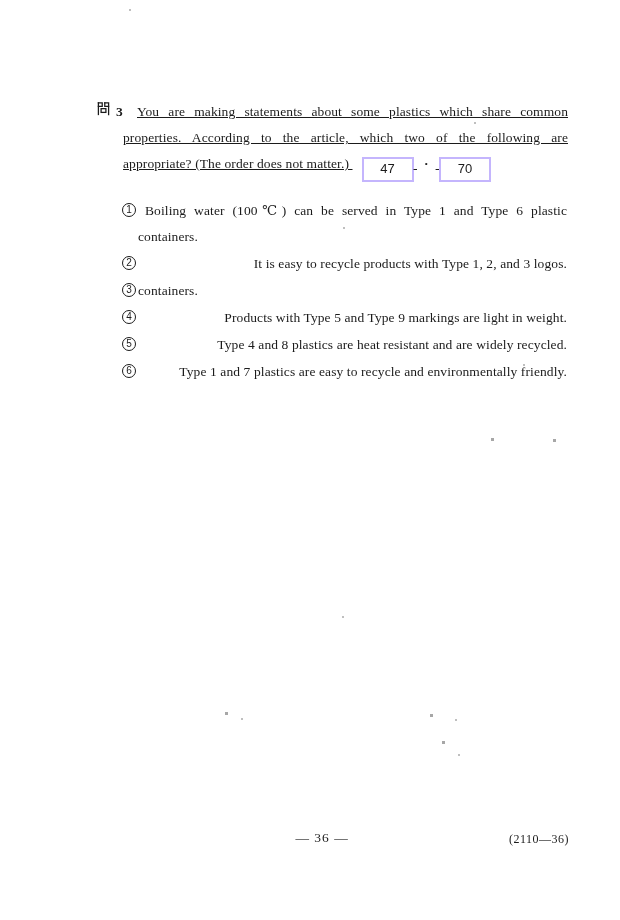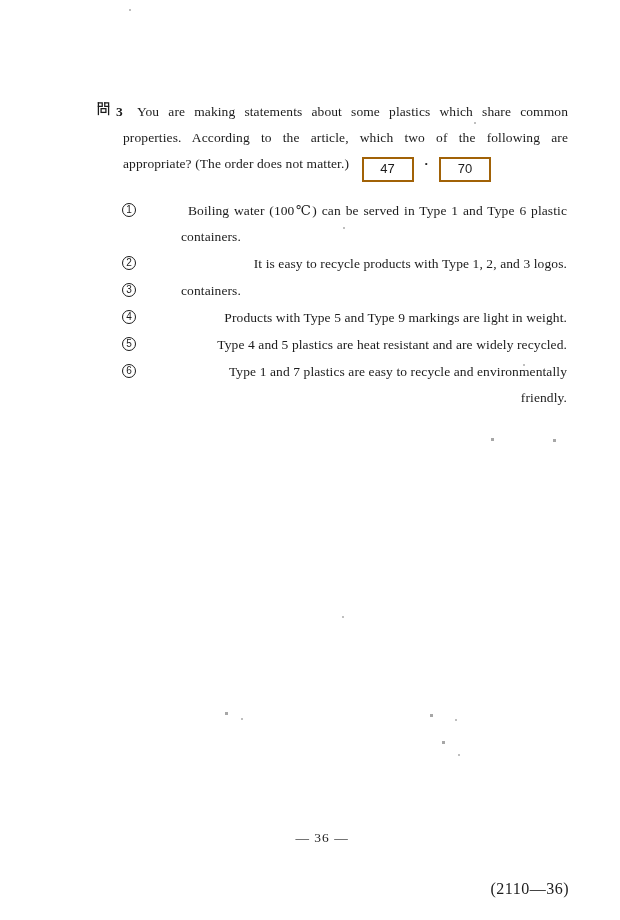--- a/index.html
+++ b/index.html
@@ -9,35 +9,35 @@
     background:#ffffff;
     font-family:"Liberation Serif","DejaVu Serif",serif;
     color:#1b1b1b;
     overflow:hidden;
   }
   
   .question{
     position:absolute;left:123px;top:99px;width:445px;
     font-size:13.5px;line-height:26px;letter-spacing:0.1px;
   }
-  .qline{display:block;}
+  .qline{display:block;text-decoration:underline;}
   .jfull{text-align:justify;text-align-last:justify;}
   .qline.first{padding-left:14px;}
   .qlabel{
     position:absolute;left:-27px;top:0;
     display:inline-flex;align-items:center;gap:5px;
     font-weight:bold;line-height:26px;white-space:nowrap;
   }
   .qlabel .kanji-svg{display:inline-block;vertical-align:-2px;}
   .qlabel .lblnum{font-family:"Liberation Serif","DejaVu Serif",serif;font-size:13.5px;font-weight:bold;}
   .line3{white-space:nowrap;}
   .ansbox{
     display:inline-flex;align-items:center;justify-content:center;
     width:48px;height:21px;
-    border:2px solid #a16207;
+    border:2px solid #c4b5fd;
     font-family:"Liberation Sans","DejaVu Sans",sans-serif;
     font-size:13px;
     vertical-align:-5px;
     background:#fff;
   }
   .ansbox.b1{margin-left:9px;}
   .boxdot{display:inline-block;margin:0 7px;font-weight:bold;}
   
   .options{
     position:absolute;left:138px;top:198px;width:429px;
@@ -46,30 +46,30 @@
   .opt{position:relative;margin-bottom:1px;}
   .onum{
     position:absolute;left:-16px;top:5px;
     width:14px;height:14px;
     border:1.4px solid #1b1b1b;border-radius:50%;
     display:flex;align-items:center;justify-content:center;
     font-family:"Liberation Sans","DejaVu Sans",sans-serif;
     font-size:10px;line-height:1;
     box-sizing:border-box;
   }
-  .oline{display:block;margin-left:43px;}
+  .oline{display:block;}
   .oline.first{padding-left:7px;text-align:right;}
   
   .footer-page{
     position:absolute;left:12px;top:830px;width:620px;
     text-align:center;font-size:13.5px;letter-spacing:1px;
   }
   .footer-code{
-    position:absolute;right:51px;top:880px;
-    font-size:16px;letter-spacing:0.5px;
+    position:absolute;right:51px;top:832px;
+    font-size:12px;letter-spacing:0.5px;
   }
   
   .speck{position:absolute;width:3px;height:3px;background:#8a8a8a;opacity:.75;}
   .speck.sm{width:2px;height:2px;opacity:.55;}
 </style>
 </head>
 <body>
 
 <div class="page">
 
@@ -116,21 +116,21 @@
       <span class="oline">containers.</span>
     </div>
 
     <div class="opt">
       <span class="onum">4</span>
       <span class="oline first">Products with Type 5 and Type 9 markings are light in weight.</span>
     </div>
 
     <div class="opt">
       <span class="onum">5</span>
-      <span class="oline first">Type 4 and 5 plastics are heat resistant and are widely recycled.</span>
+      <span class="oline first">Type 4 and 8 plastics are heat resistant and are widely recycled.</span>
     </div>
 
     <div class="opt">
       <span class="onum">6</span>
       <span class="oline first">Type 1 and 7 plastics are easy to recycle and environmentally friendly.</span>
     </div>
 
   </div>
 
   <div class="footer-page">— 36 —</div>

